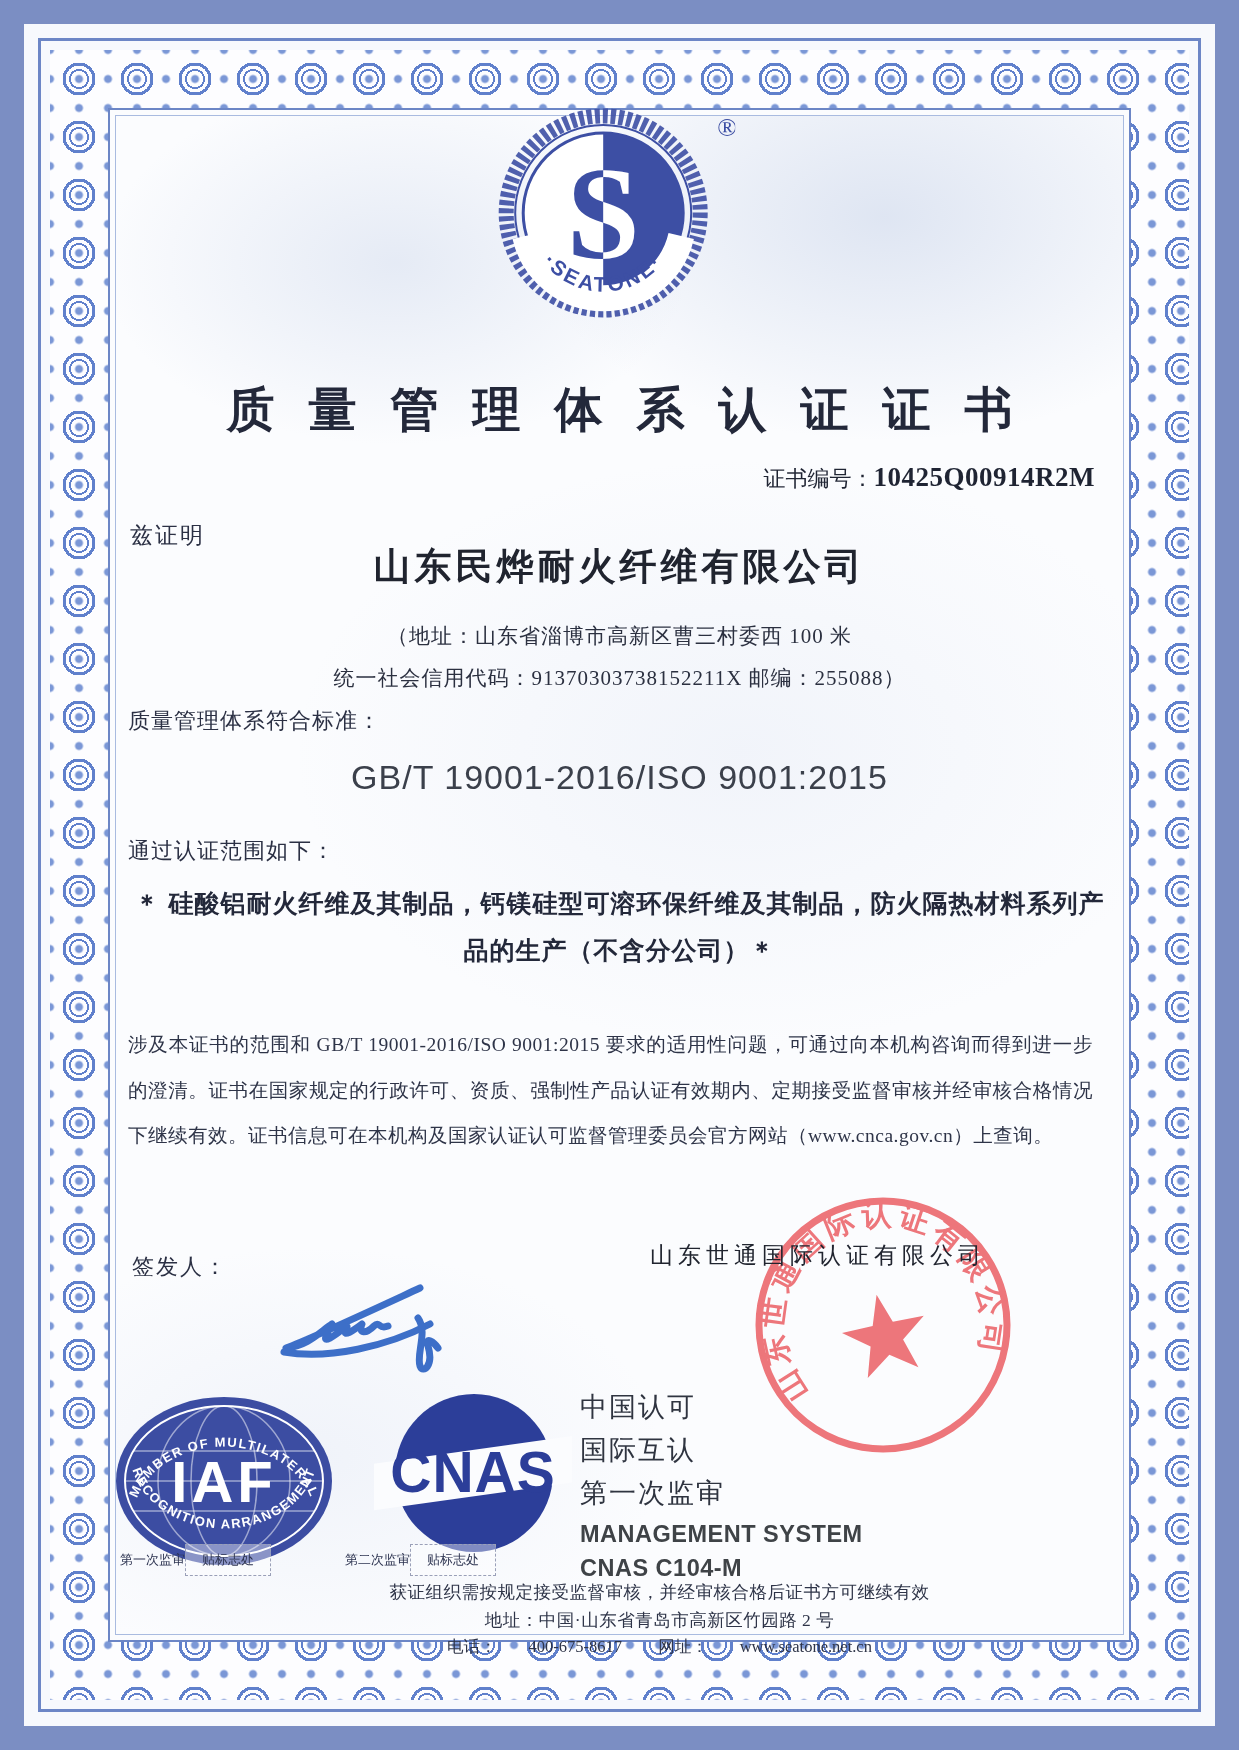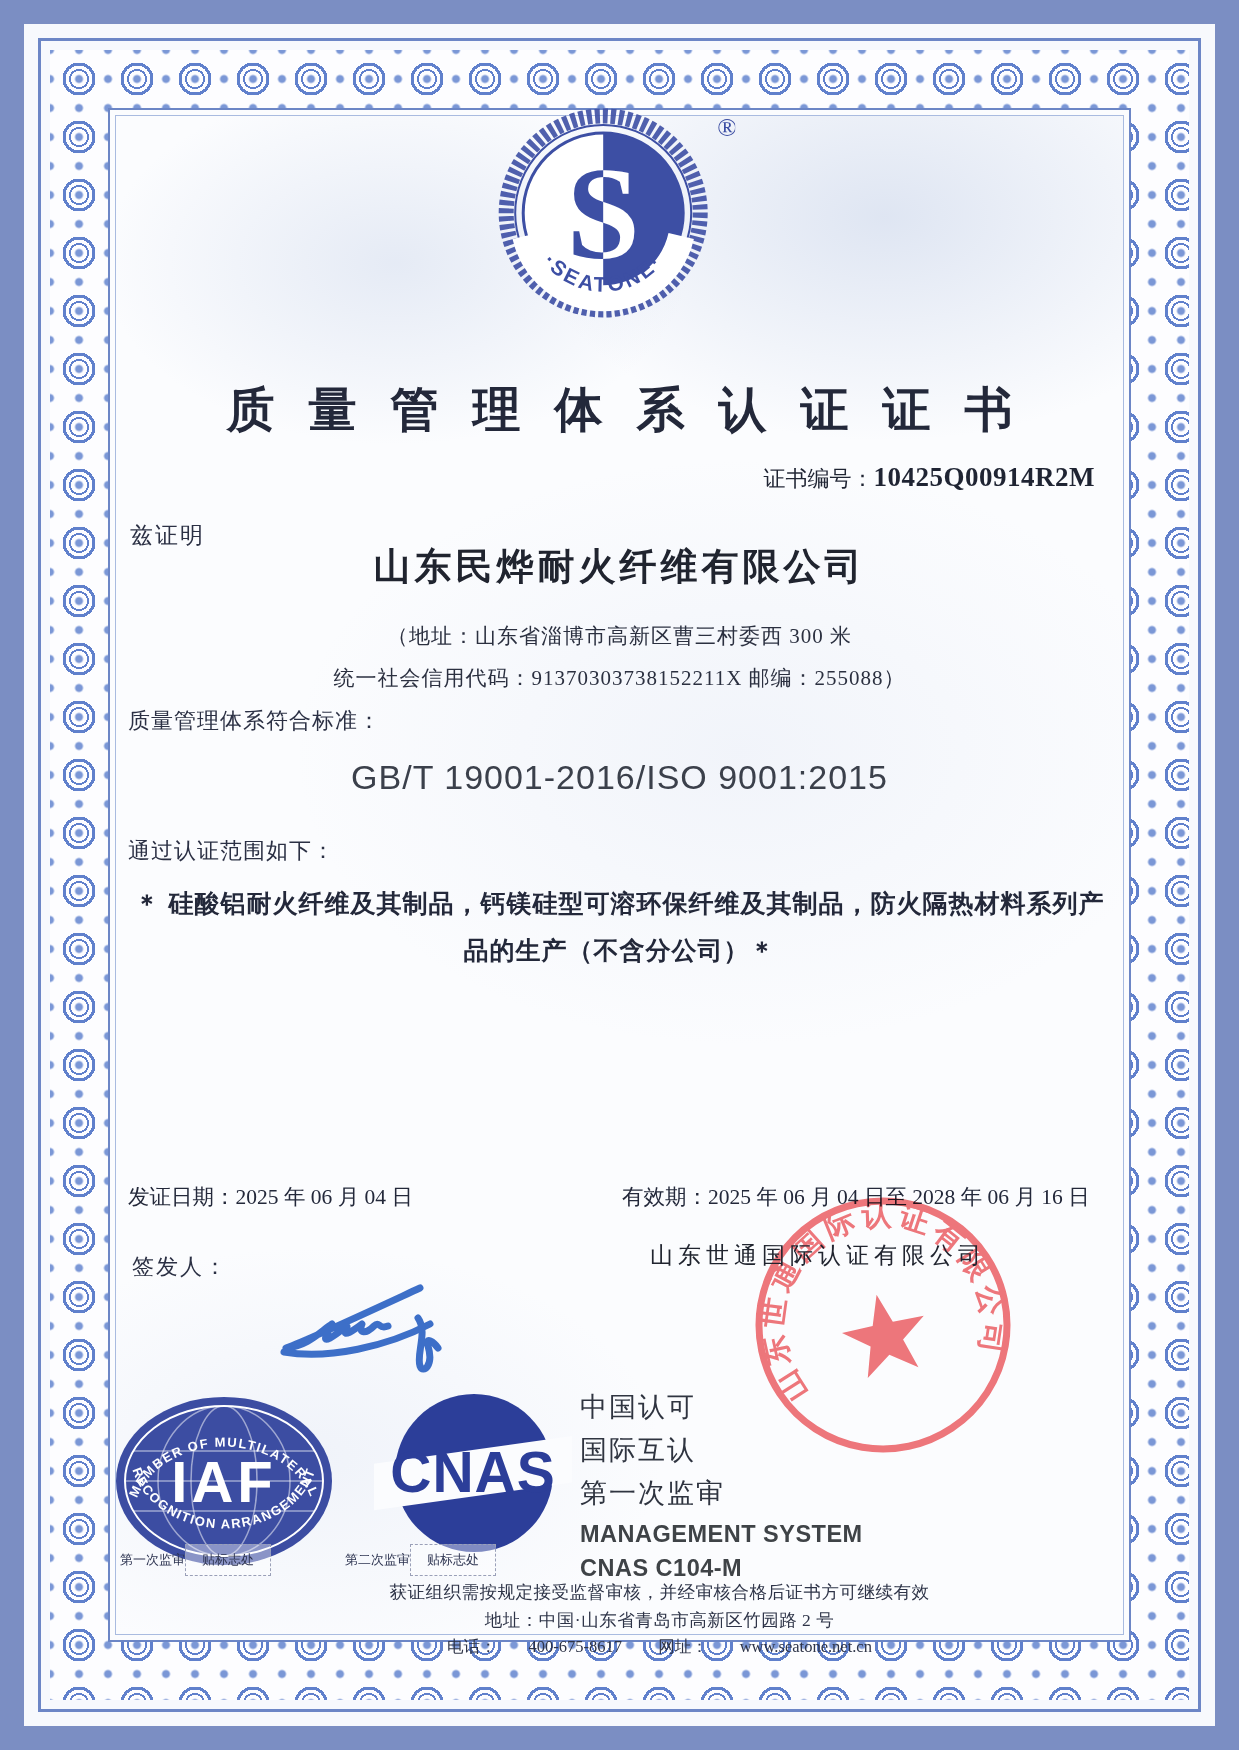--- a/index.html
+++ b/index.html
@@ -133,36 +133,31 @@
       <text x="222" y="28" font-size="26" fill="#3d4fa4">®</text>
     </svg>
 
     <div class="abs title">质量管理体系认证证书</div>
     <div class="abs certno">
       <span>证书编号：</span><b>10425Q00914R2M</b>
     </div>
 
     <div class="abs certify">兹证明</div>
     <div class="abs company">山东民烨耐火纤维有限公司</div>
-    <div class="abs addr addr1">（地址：山东省淄博市高新区曹三村委西 300 米</div>
+    <div class="abs addr addr1">（地址：山东省淄博市高新区曹三村委西 100 米</div>
     <div class="abs addr addr2">统一社会信用代码：91370303738152211X 邮编：255088）</div>
 
     <div class="abs stdlabel">质量管理体系符合标准：</div>
     <div class="abs standard">GB/T 19001-2016/ISO 9001:2015</div>
 
     <div class="abs scopelabel">通过认证范围如下：</div>
     <div class="abs scope">＊ 硅酸铝耐火纤维及其制品，钙镁硅型可溶环保纤维及其制品，防火隔热材料系列产品的生产（不含分公司）＊</div>
 
-
-    <div class="abs daterow">
-      <span>发证日期：</span><span>2025 年 06 月 04 日</span>
-      <span class="validity">
-        <span>有效期：</span><span>2025 年 06 月 04 日至 2028 年 06 月 16 日</span>
-      </span>
-    </div>
+    <div class="abs notice">涉及本证书的范围和 GB/T 19001-2016/ISO 9001:2015 要求的适用性问题，可通过向本机构咨询而得到进一步的澄清。证书在国家规定的行政许可、资质、强制性产品认证有效期内、定期接受监督审核并经审核合格情况下继续有效。证书信息可在本机构及国家认证认可监督管理委员会官方网站（www.cnca.gov.cn）上查询。</div>
+
 
     <div class="abs signer">签发人：</div>
     <div class="abs issuer">山东世通国际认证有限公司</div>
 
     <svg class="abs signature" width="210" height="115" viewBox="0 0 210 115">
       <g fill="none" stroke="#2e64c4" stroke-width="7" stroke-linecap="round" stroke-linejoin="round" opacity=".92">
         <path d="M152 20 C 100 44 40 72 18 80 C 40 78 52 64 64 56 C 58 68 54 74 62 70 C 74 64 82 52 78 62 C 74 70 86 62 94 56 C 90 66 98 66 106 58 C 112 52 110 62 120 58"></path>
         <path d="M16 84 C 60 92 120 78 162 56"></path>
         <path d="M150 50 C 160 64 148 86 152 98 C 155 106 166 98 160 78 C 157 68 166 74 170 80"></path>
       </g>

